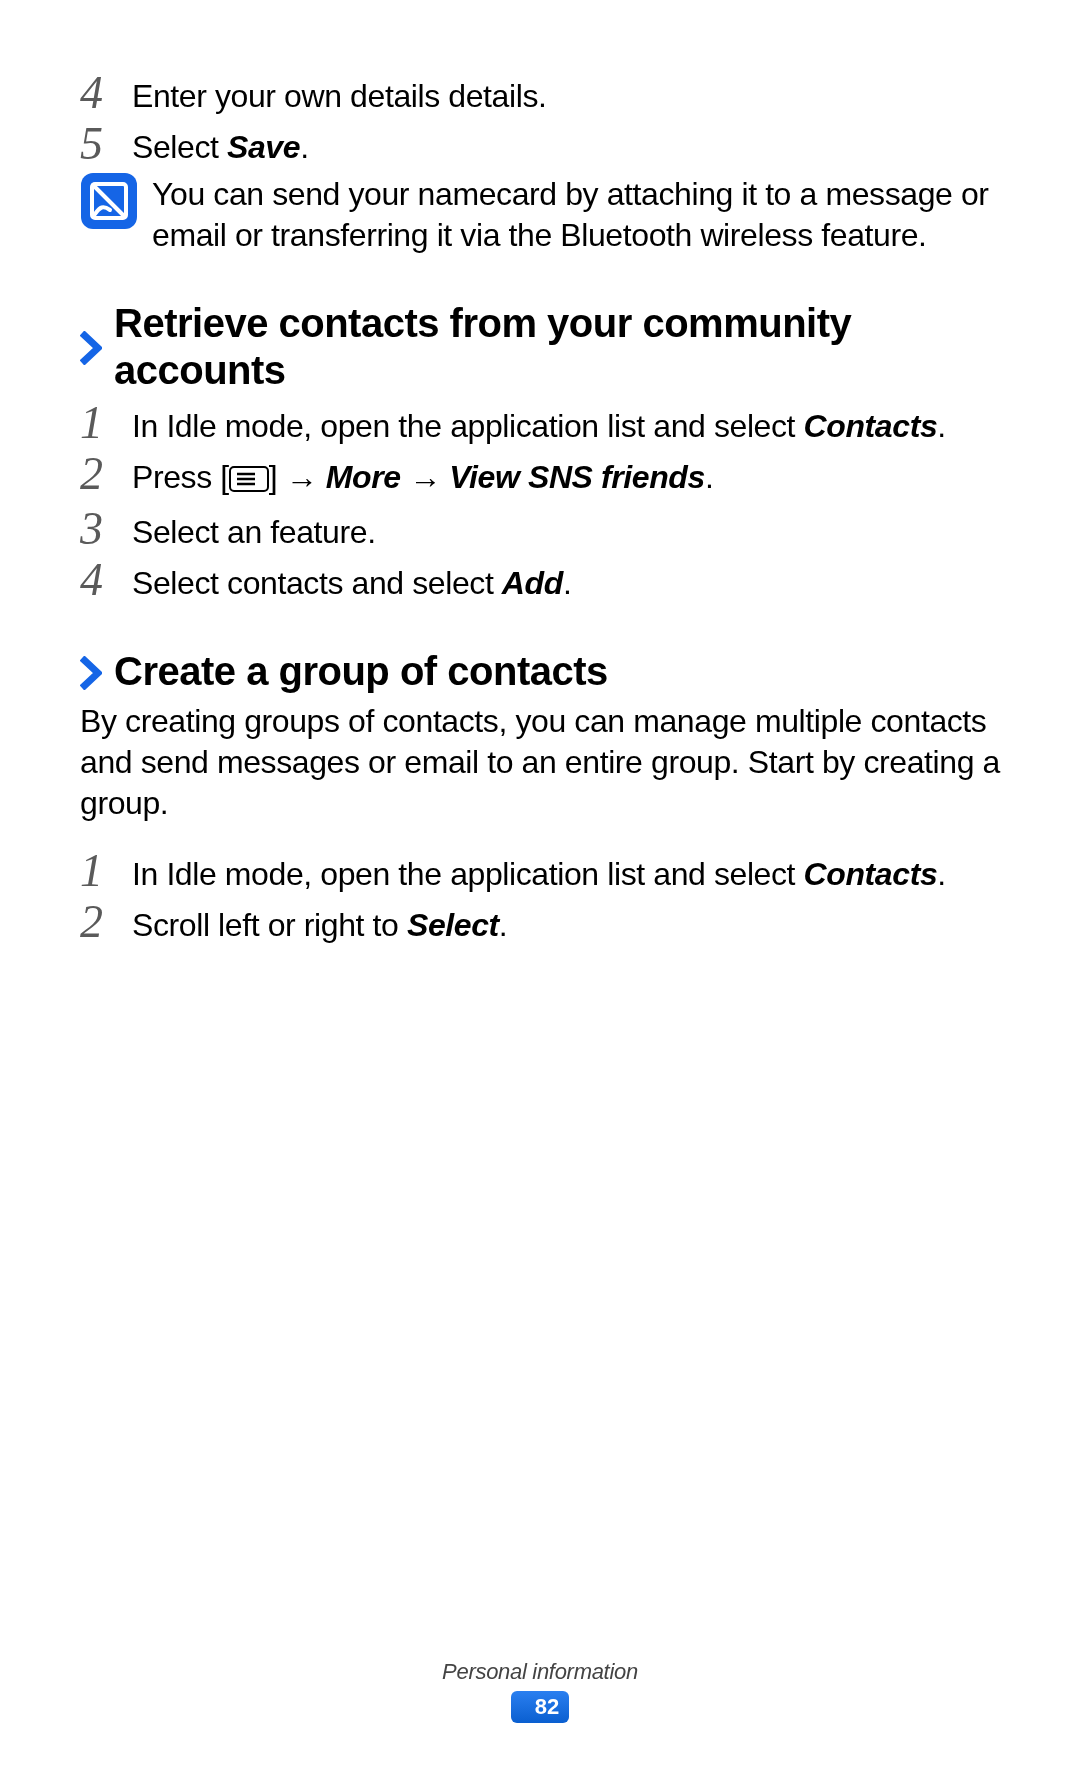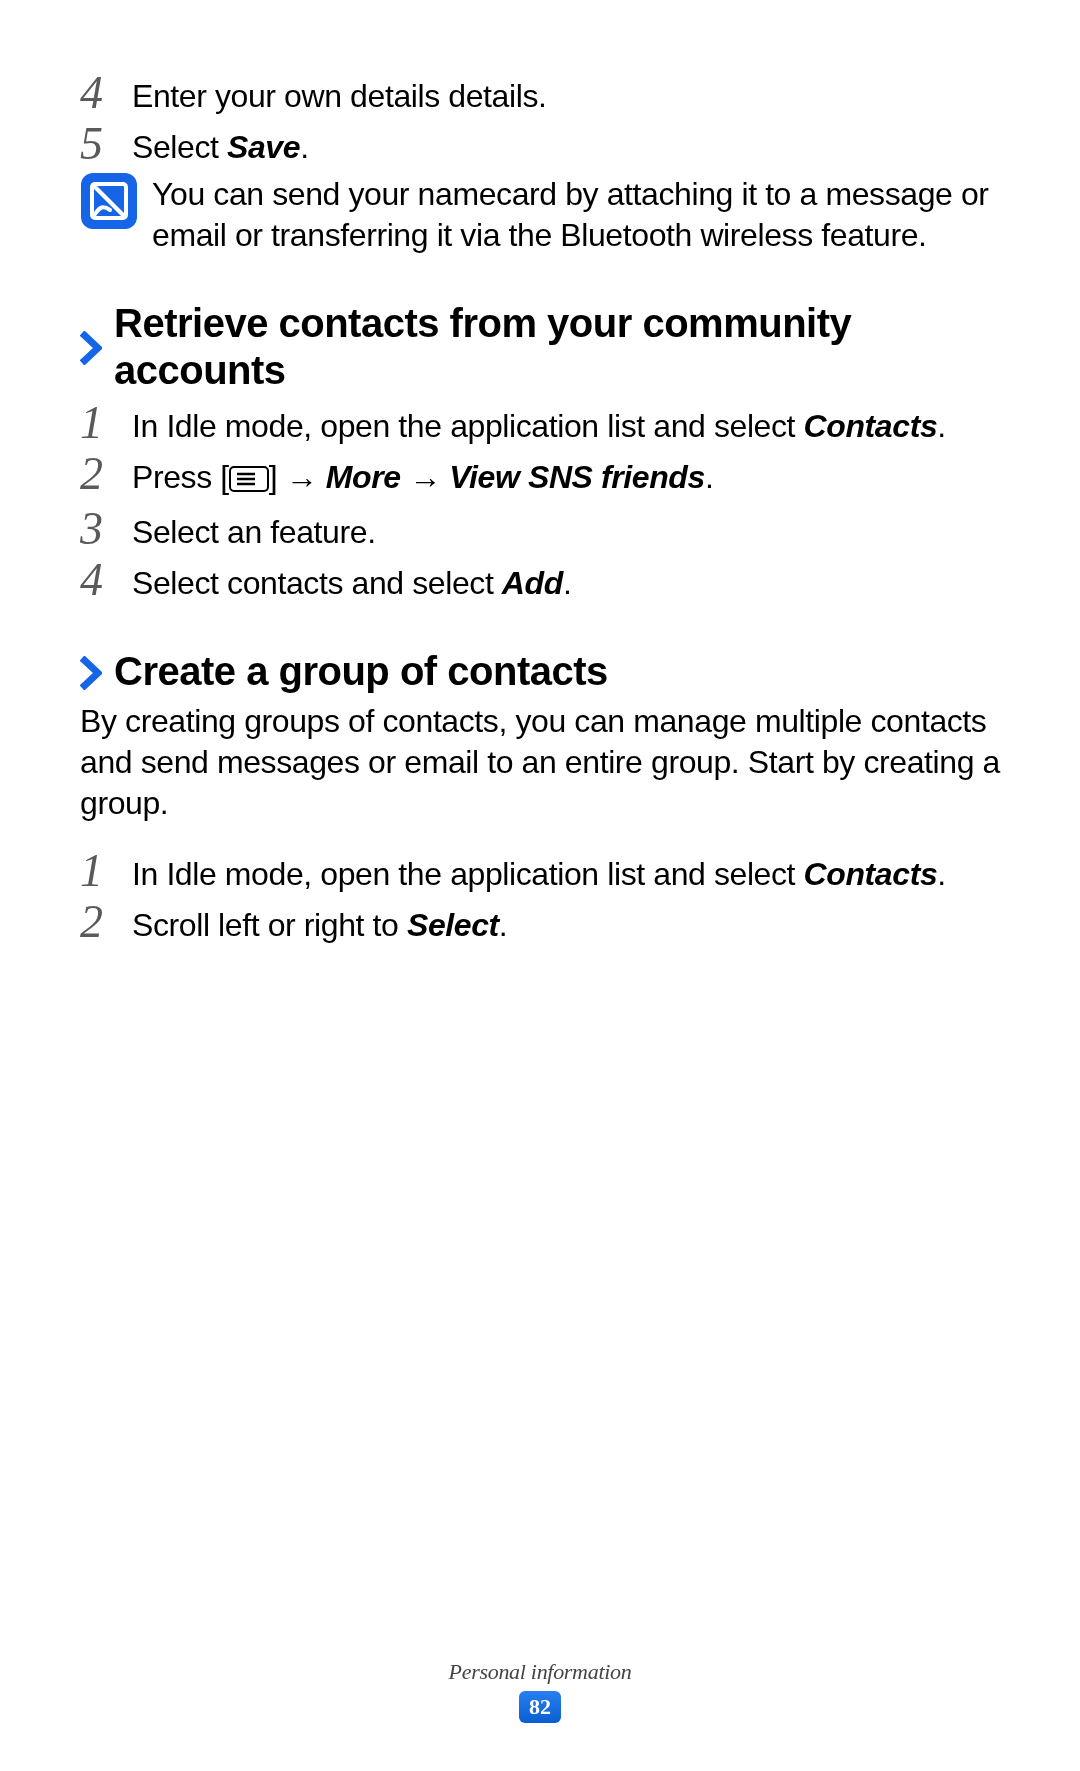--- a/index.html
+++ b/index.html
@@ -91,40 +91,39 @@
   .inline-icon {
     display: inline-block;
     vertical-align: -4px;
   }
   .footer {
     position: absolute;
     bottom: 48px;
     left: 0;
     width: 100%;
     text-align: center;
-    font-family: Liberation Serif, serif;
   }
   .footer-label {
     font-style: italic;
     font-size: 22px;
     color: #444;
     letter-spacing: -0.3px;
   }
   .page-num-wrap {
     margin-top: 6px;
     display: inline-block;
   }
   .page-num {
     display: inline-block;
     background: #1a73e8;
     background: linear-gradient(#2a7ff0,#0a5fd0);
     color: #fff;
     font-size: 22px;
     font-weight: 600;
-    padding: 3px 10px 3px 10px;
+    padding: 3px 10px 3px 24px;
     border-radius: 6px;
   }
 </style>
 </head>
 <body>
 
 <div class="page">
 
   <div id="top-steps">
       <div class="step">

